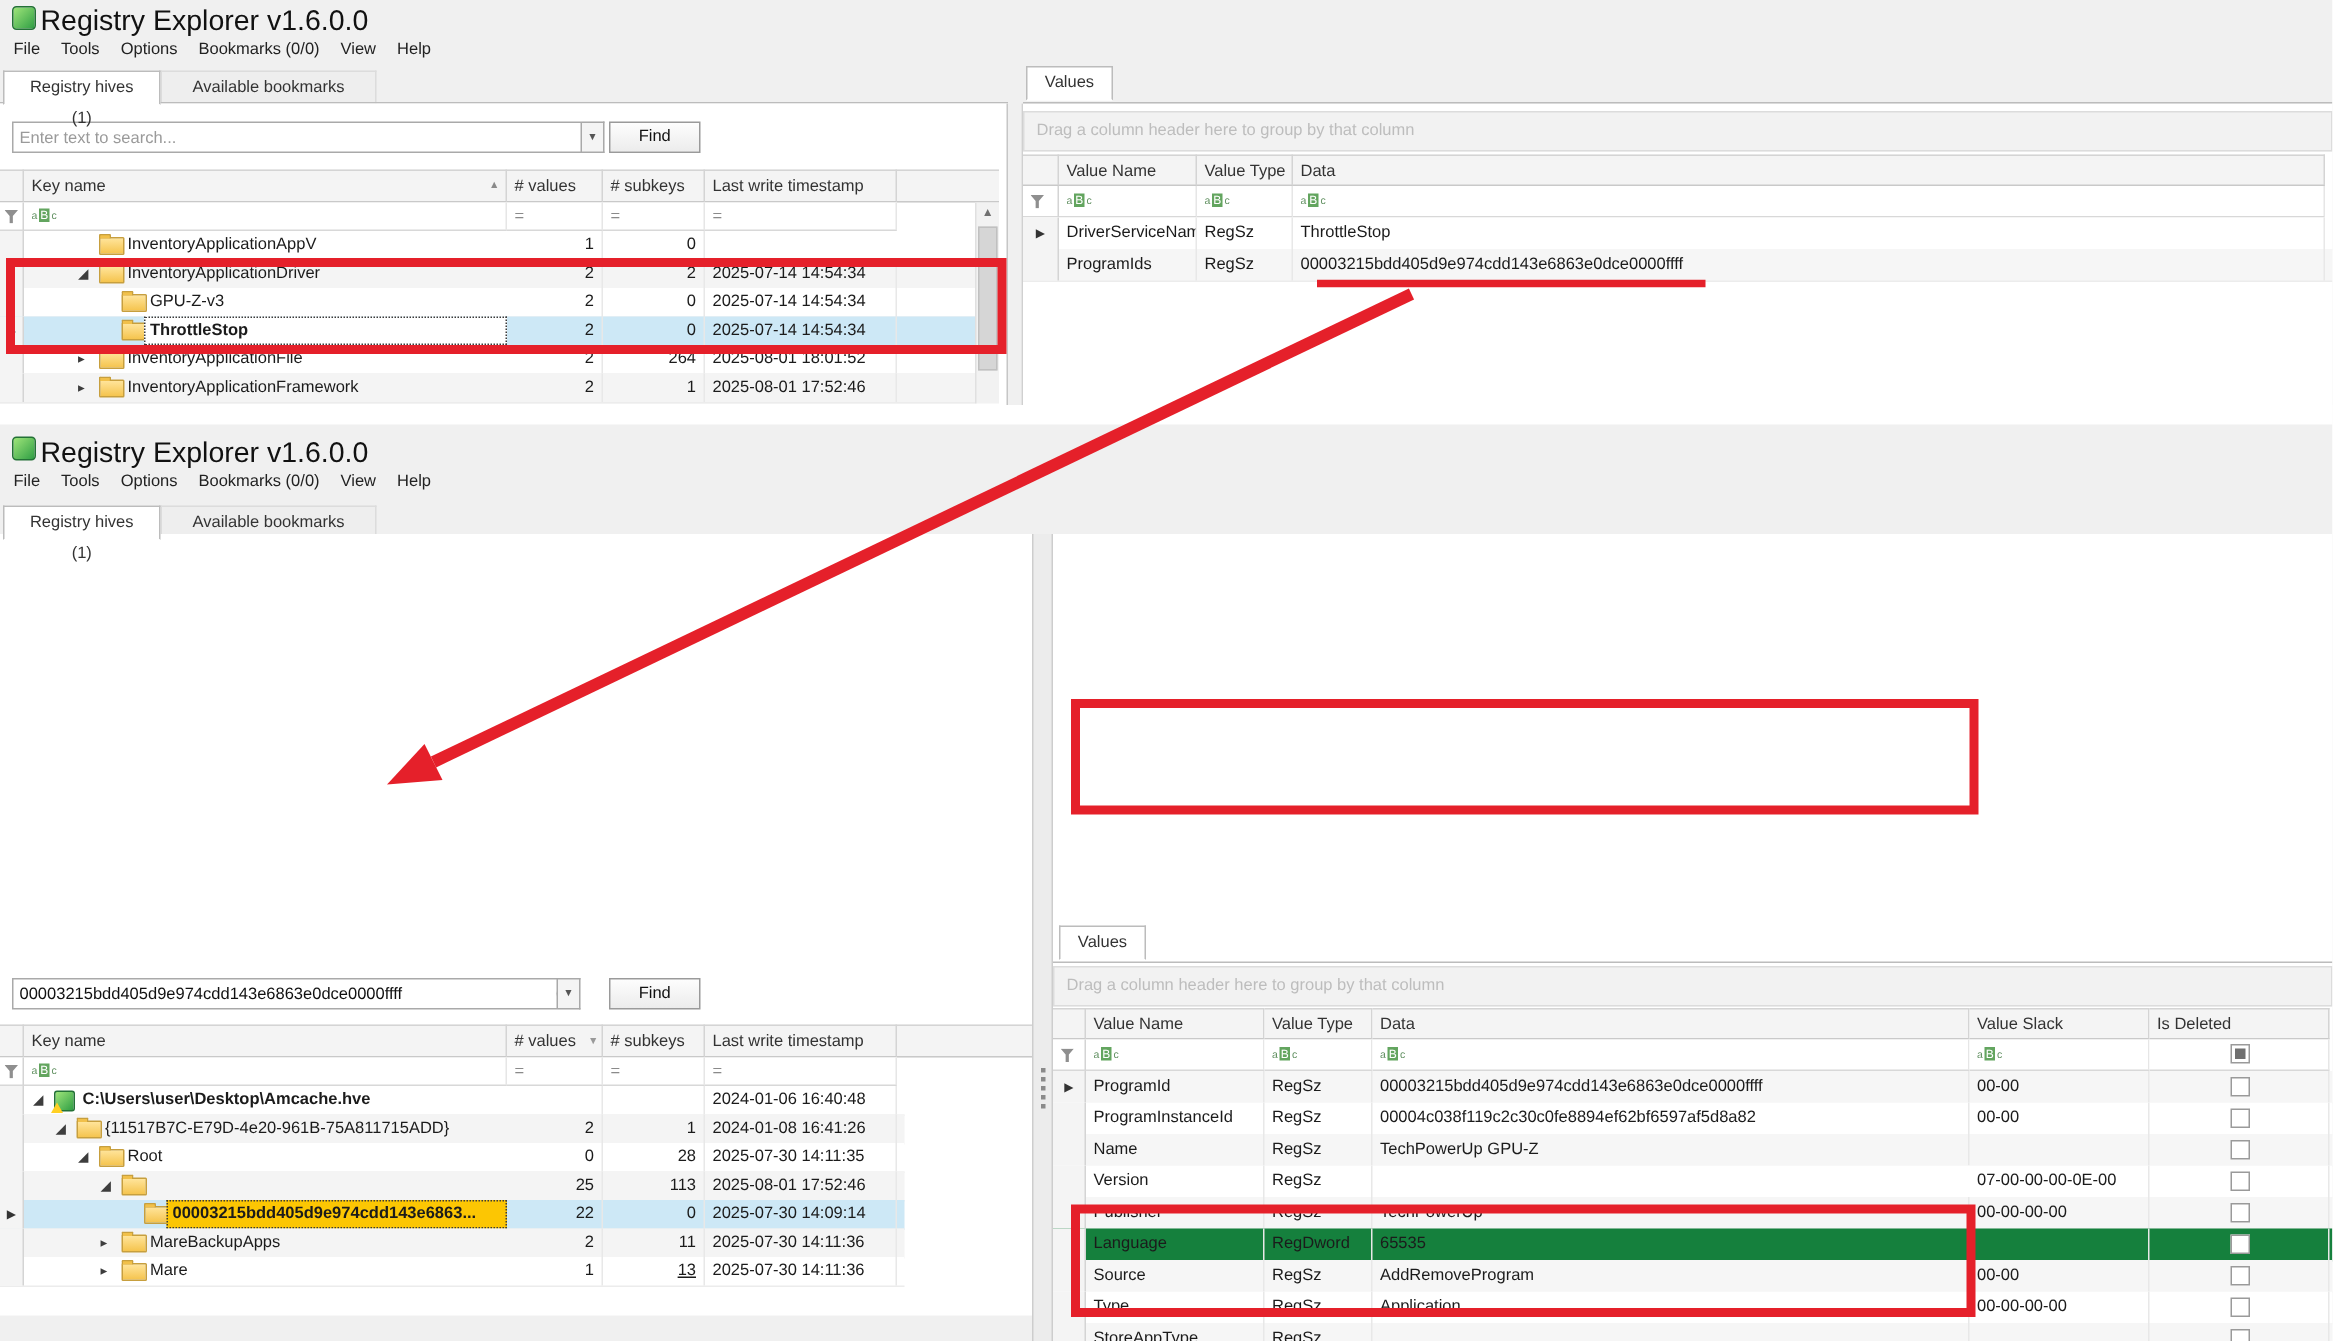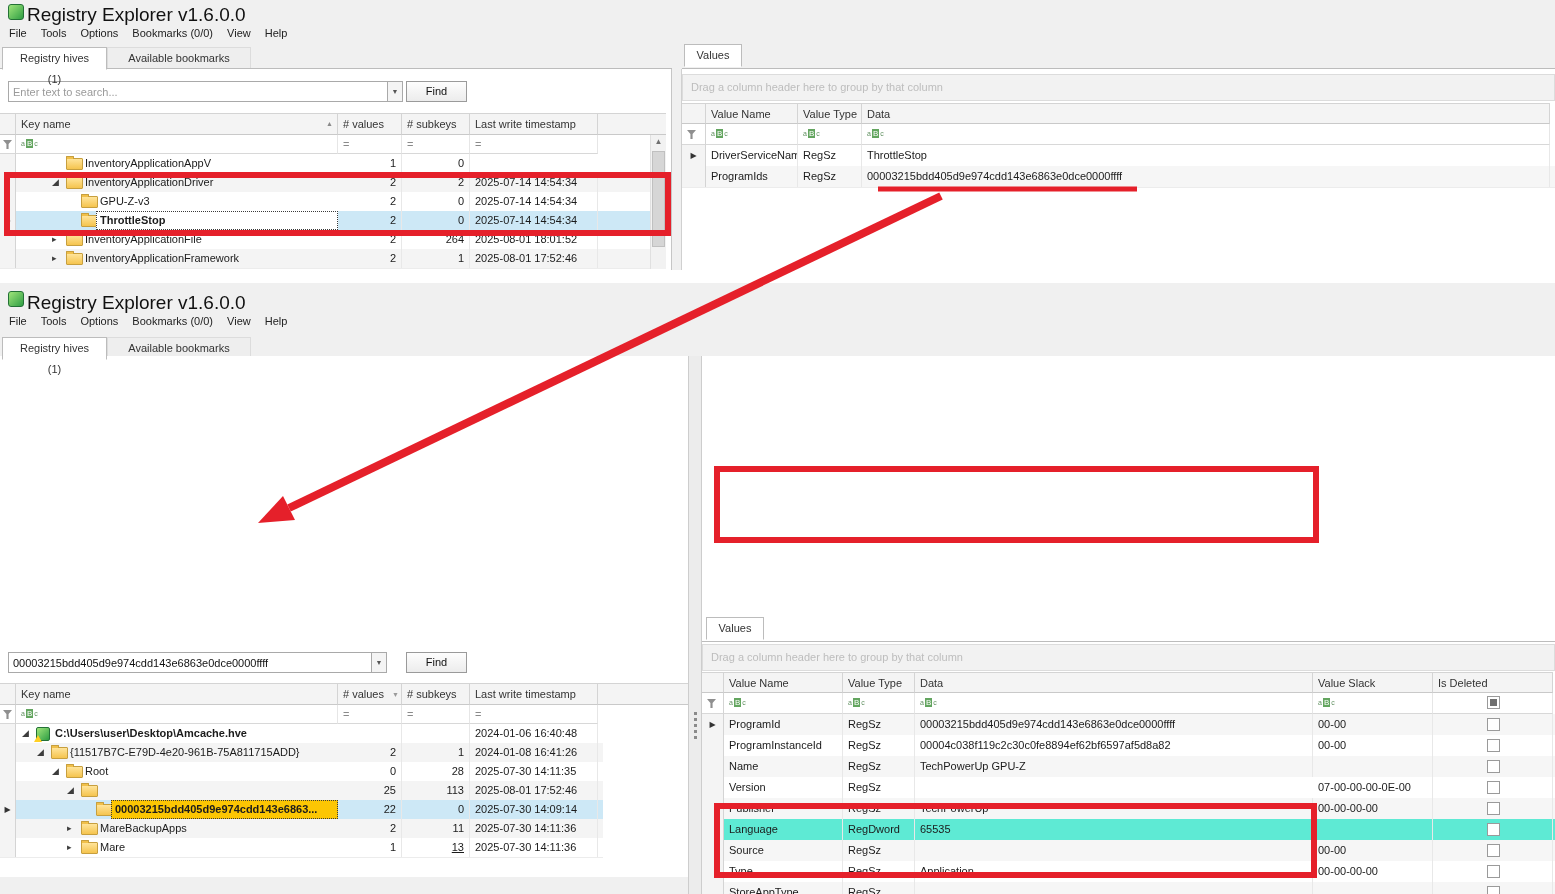--- a/index.html
+++ b/index.html
@@ -382,34 +382,35 @@
         <div class="grid-row" style="left: 702px; top: 232px; width: 853px; height: 21px; background: rgb(246, 246, 246); border-bottom: 1px solid rgb(236, 236, 236);">
           <div style="position: absolute; left: 0px; top: 0px; width: 22px; height: 21px; background: rgb(244, 244, 244); border-right: 1px solid rgb(212, 212, 212); box-sizing: border-box; text-align: center; line-height: 21px; font-size: 8px; color: rgb(51, 51, 51);"></div>
           <div class="cell" style="left: 22px; top: 0px; width: 119px; height: 21px; line-height: 21px; border-bottom: none;">Publisher</div>
           <div class="cell" style="left: 141px; top: 0px; width: 72px; height: 21px; line-height: 21px; border-bottom: none;">RegSz</div>
           <div class="cell" style="left: 213px; top: 0px; width: 398px; height: 21px; line-height: 21px; border-bottom: none;">TechPowerUp</div>
           <div class="cell" style="left: 611px; top: 0px; width: 120px; height: 21px; line-height: 21px; border-bottom: none;">00-00-00-00</div>
           <div style="position: absolute; left: 731px; top: 0px; width: 120px; height: 21px; border-right: 1px solid rgb(232, 232, 232); box-sizing: border-box;">
             <div class="checkbox" style="left: 53.5px; top: 4px;"></div>
           </div>
         </div>
-        <div class="grid-row" style="left: 702px; top: 253px; width: 853px; height: 21px; background: #5eead4; border-bottom: 1px solid rgb(236, 236, 236);">
+        <div class="grid-row" style="left: 702px; top: 253px; width: 853px; height: 21px; background: #15803d; border-bottom: 1px solid rgb(236, 236, 236);">
           <div style="position: absolute; left: 0px; top: 0px; width: 22px; height: 21px; background: rgb(244, 244, 244); border-right: 1px solid rgb(212, 212, 212); box-sizing: border-box; text-align: center; line-height: 21px; font-size: 8px; color: rgb(51, 51, 51);"></div>
           <div class="cell" style="left: 22px; top: 0px; width: 119px; height: 21px; line-height: 21px; border-bottom: none;">Language</div>
           <div class="cell" style="left: 141px; top: 0px; width: 72px; height: 21px; line-height: 21px; border-bottom: none;">RegDword</div>
           <div class="cell" style="left: 213px; top: 0px; width: 398px; height: 21px; line-height: 21px; border-bottom: none;">65535</div>
           <div class="cell" style="left: 611px; top: 0px; width: 120px; height: 21px; line-height: 21px; border-bottom: none;"></div>
           <div style="position: absolute; left: 731px; top: 0px; width: 120px; height: 21px; border-right: 1px solid rgb(232, 232, 232); box-sizing: border-box;">
             <div class="checkbox" style="left: 53.5px; top: 4px;"></div>
           </div>
         </div>
         <div class="grid-row" style="left: 702px; top: 274px; width: 853px; height: 21px; background: rgb(246, 246, 246); border-bottom: 1px solid rgb(236, 236, 236);">
           <div style="position: absolute; left: 0px; top: 0px; width: 22px; height: 21px; background: rgb(244, 244, 244); border-right: 1px solid rgb(212, 212, 212); box-sizing: border-box; text-align: center; line-height: 21px; font-size: 8px; color: rgb(51, 51, 51);"></div>
           <div class="cell" style="left: 22px; top: 0px; width: 119px; height: 21px; line-height: 21px; border-bottom: none;">Source</div>
           <div class="cell" style="left: 141px; top: 0px; width: 72px; height: 21px; line-height: 21px; border-bottom: none;">RegSz</div>
+          <div class="cell" style="left: 213px; top: 0px; width: 398px; height: 21px; line-height: 21px; border-bottom: none;">AddRemoveProgram</div>
           <div class="cell" style="left: 611px; top: 0px; width: 120px; height: 21px; line-height: 21px; border-bottom: none;">00-00</div>
           <div style="position: absolute; left: 731px; top: 0px; width: 120px; height: 21px; border-right: 1px solid rgb(232, 232, 232); box-sizing: border-box;">
             <div class="checkbox" style="left: 53.5px; top: 4px;"></div>
           </div>
         </div>
         <div class="grid-row" style="left: 702px; top: 295px; width: 853px; height: 21px; background: rgb(255, 255, 255); border-bottom: 1px solid rgb(236, 236, 236);">
           <div style="position: absolute; left: 0px; top: 0px; width: 22px; height: 21px; background: rgb(244, 244, 244); border-right: 1px solid rgb(212, 212, 212); box-sizing: border-box; text-align: center; line-height: 21px; font-size: 8px; color: rgb(51, 51, 51);"></div>
           <div class="cell" style="left: 22px; top: 0px; width: 119px; height: 21px; line-height: 21px; border-bottom: none;">Type</div>
           <div class="cell" style="left: 141px; top: 0px; width: 72px; height: 21px; line-height: 21px; border-bottom: none;">RegSz</div>
           <div class="cell" style="left: 213px; top: 0px; width: 398px; height: 21px; line-height: 21px; border-bottom: none;">Application</div>

